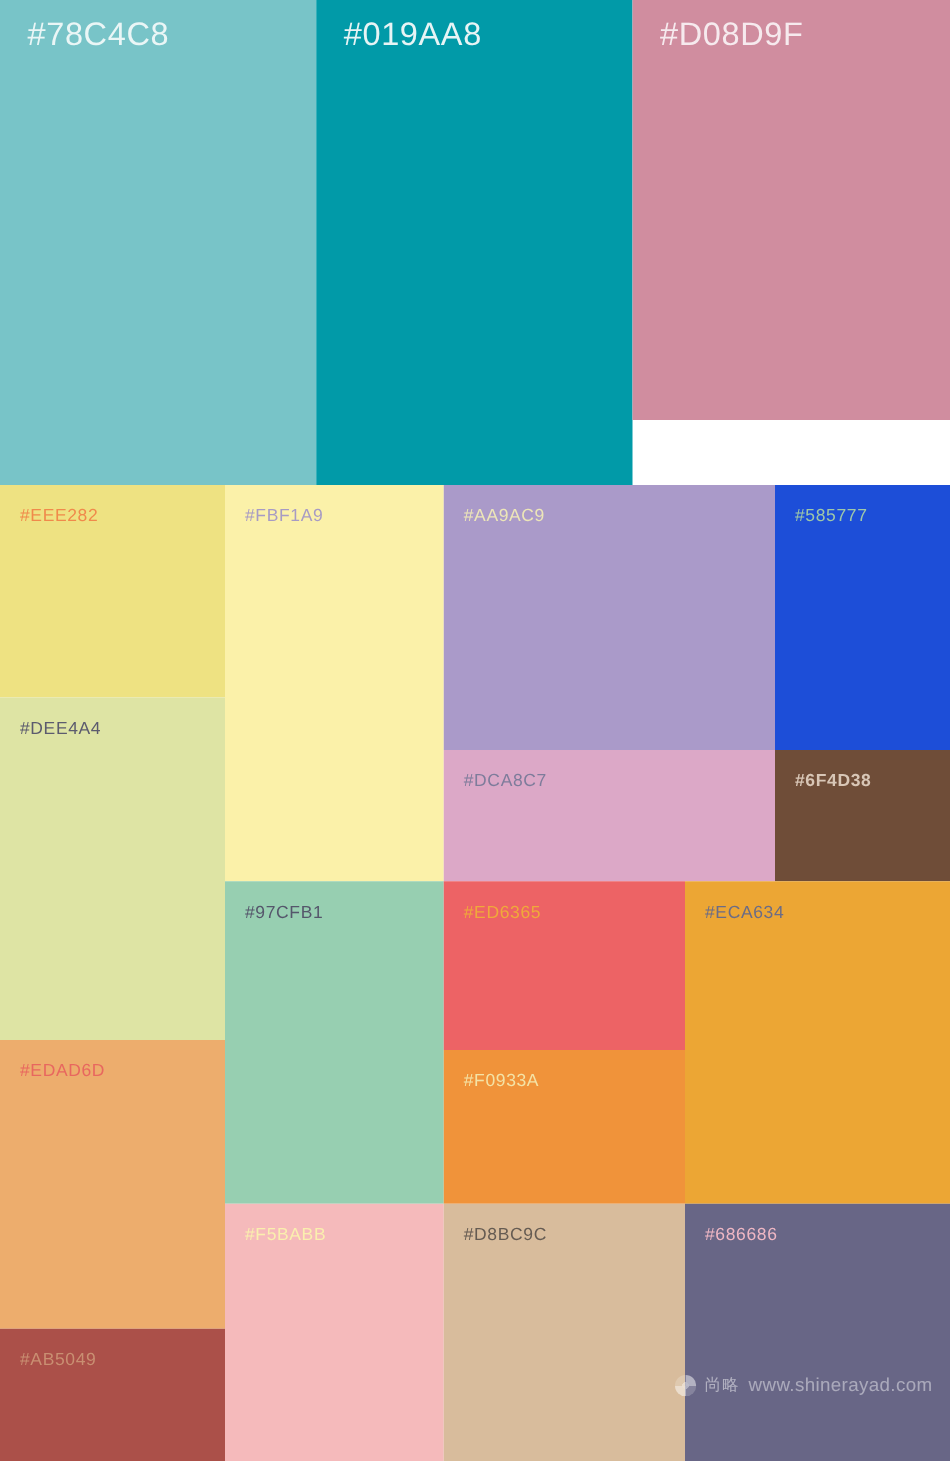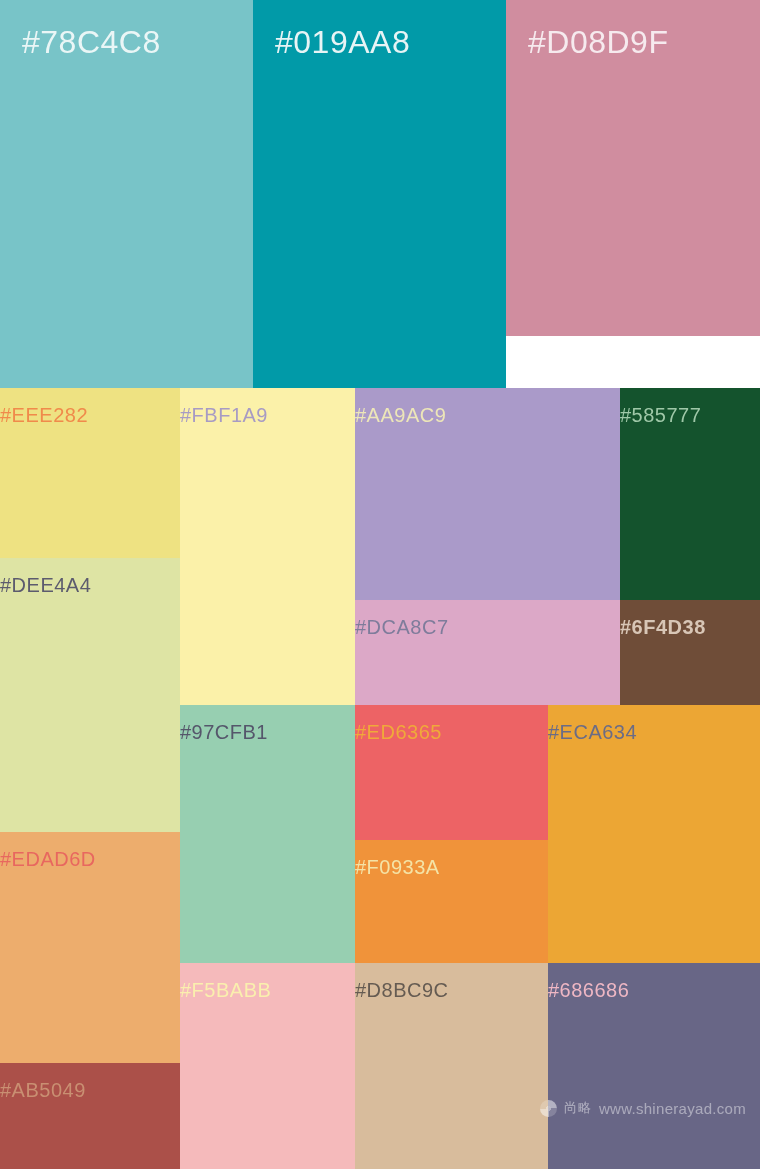--- a/index.html
+++ b/index.html
@@ -13,32 +13,32 @@
     position:relative;
     width:760px;
     height:1169px;
   }
   .swatch {
     position:absolute;
     overflow:hidden;
   }
   .swatch-label {
     position:absolute;
-    left:0;
+    left:16px;
     top:16px;
-    font-size:20px;
+    font-size:14px;
     font-weight:300;
     letter-spacing:0.5px;
     white-space:nowrap;
     font-family:"Liberation Sans", sans-serif;
   }
   .swatch.big .swatch-label {
     left:22px;
-    top:24px;
-    font-size:32px;
+    top:12px;
+    font-size:26px;
   }
   #watermark {
     position:absolute;
     right:14px;
     bottom:52px;
     display:flex;
     align-items:center;
     gap:7px;
     opacity:0.55;
     pointer-events:none;
@@ -80,21 +80,21 @@
       </div>
       <div class="swatch" id="swatch-eee282" style="left: 0px; top: 388px; width: 180px; height: 170px; background: rgb(238, 226, 130);">
         <span class="swatch-label" style="color: rgb(240, 138, 75);">#EEE282</span>
       </div>
       <div class="swatch" id="swatch-fbf1a9" style="left: 180px; top: 388px; width: 175px; height: 317px; background: rgb(251, 241, 169);">
         <span class="swatch-label" style="color: rgb(167, 155, 196);">#FBF1A9</span>
       </div>
       <div class="swatch" id="swatch-aa9ac9" style="left: 355px; top: 388px; width: 265px; height: 212px; background: rgb(170, 154, 201);">
         <span class="swatch-label" style="color: rgb(237, 230, 184);">#AA9AC9</span>
       </div>
-      <div class="swatch" id="swatch-585777" style="left: 620px; top: 388px; width: 140px; height: 212px; background: #14532d;">
+      <div class="swatch" id="swatch-585777" style="left: 620px; top: 388px; width: 140px; height: 212px; background: #1d4ed8;">
         <span class="swatch-label" style="color: rgb(159, 200, 168);">#585777</span>
       </div>
       <div class="swatch" id="swatch-dee4a4" style="left: 0px; top: 558px; width: 180px; height: 274px; background: rgb(222, 228, 164);">
         <span class="swatch-label" style="color: rgb(92, 91, 110);">#DEE4A4</span>
       </div>
       <div class="swatch" id="swatch-dca8c7" style="left: 355px; top: 600px; width: 265px; height: 105px; background: rgb(220, 168, 199);">
         <span class="swatch-label" style="color: rgb(126, 124, 155);">#DCA8C7</span>
       </div>
       <div class="swatch" id="swatch-6f4d38" style="left: 620px; top: 600px; width: 140px; height: 105px; background: rgb(111, 77, 56);">
         <span class="swatch-label" style="color: rgb(216, 198, 182); font-weight: bold;">#6F4D38</span>

